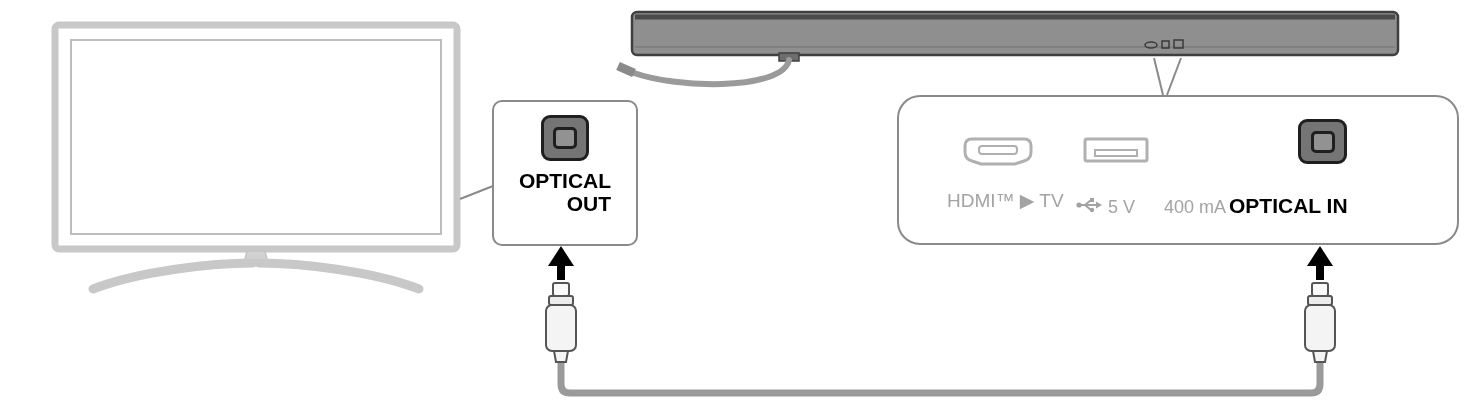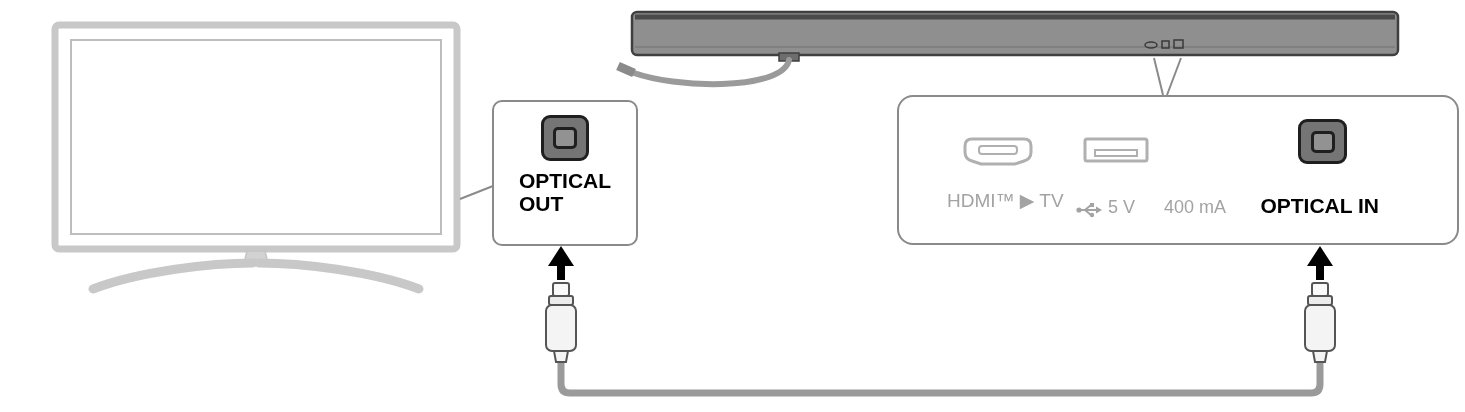--- a/index.html
+++ b/index.html
@@ -8,31 +8,31 @@
   .art { position:absolute; left:0; top:0; }
 
   .callout { position:absolute; background:#fff; border:2px solid #8a8a8a; }
 
   
   .optical-out-box { left:492px; top:100px; width:146px; height:146px; border-radius:10px;
                      display:flex; flex-direction:column; align-items:center; padding-top:13px; }
   .port-optical { width:48px; height:46px; border:3px solid #1f1f1f; background:#757575;
                   border-radius:9px; display:flex; align-items:center; justify-content:center; }
   .port-optical .inner { width:24px; height:22px; border:3px solid #1f1f1f; background:#929292; border-radius:5px; }
-  .callout-label { font-weight:bold; font-size:21px; line-height:23px; color:#000; text-align:left; margin-top:8px; }
+  .callout-label { font-weight:bold; font-size:21px; line-height:23px; color:#000; text-align:right; margin-top:8px; }
 
   
-  .soundbar-rear-box { left:897px; top:95px; width:562px; height:150px; border-radius:16px; }
+  .soundbar-rear-box { left:897px; top:95px; width:562px; height:150px; border-radius:23px; }
   .hdmi-port-icon { position:absolute; left:64px; top:40px; }
   .hdmi-label { position:absolute; left:48px; top:92px; color:#a3a3a3; font-size:19px; line-height:23px; }
   .usb-port-icon { position:absolute; left:184px; top:40px; }
   .usb-label { position:absolute; left:177px; top:100px; color:#a3a3a3; font-size:18px;
-               display:flex; align-items:flex-end; gap:6px; white-space:nowrap; }
+               display:flex; align-items:flex-start; gap:6px; white-space:nowrap; }
   .port-optical.in { position:absolute; left:399px; top:22px; width:49px; height:45px; }
-  .optical-in-label { position:absolute; left:330px; top:97px; width:150px; text-align:right;
+  .optical-in-label { position:absolute; left:330px; top:97px; width:150px; text-align:left;
                       font-weight:bold; font-size:21px; color:#000; }
 
   .dc-icon { display:inline-block; width:17px; }
   .dc-icon .solid { height:0; border-top:2px solid #a3a3a3; margin-bottom:3px; }
   .dc-icon .dashed { height:0; border-top:2px dashed #a3a3a3; }
 </style>
 </head>
 <body>
 
 <div class="stage">

